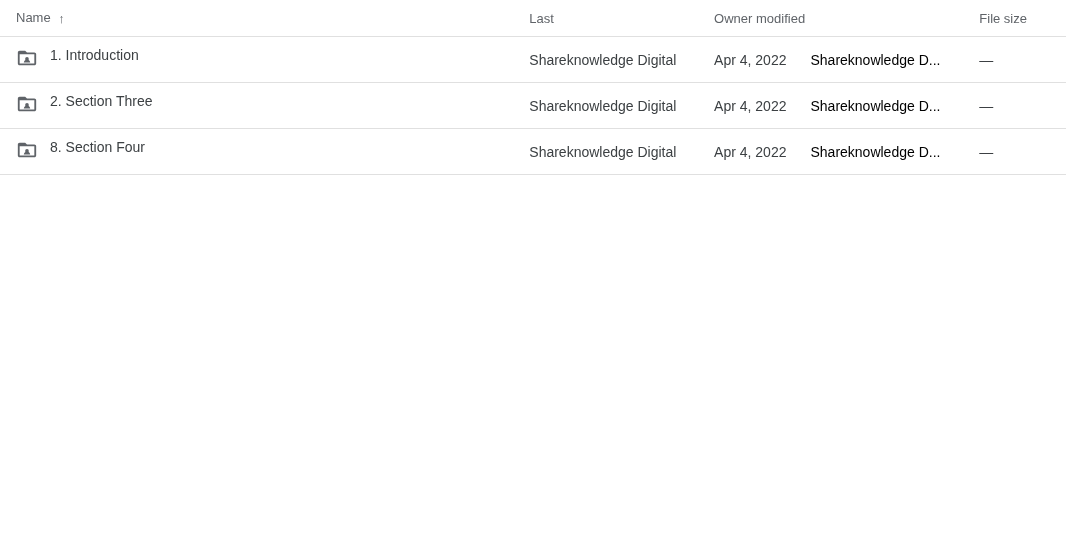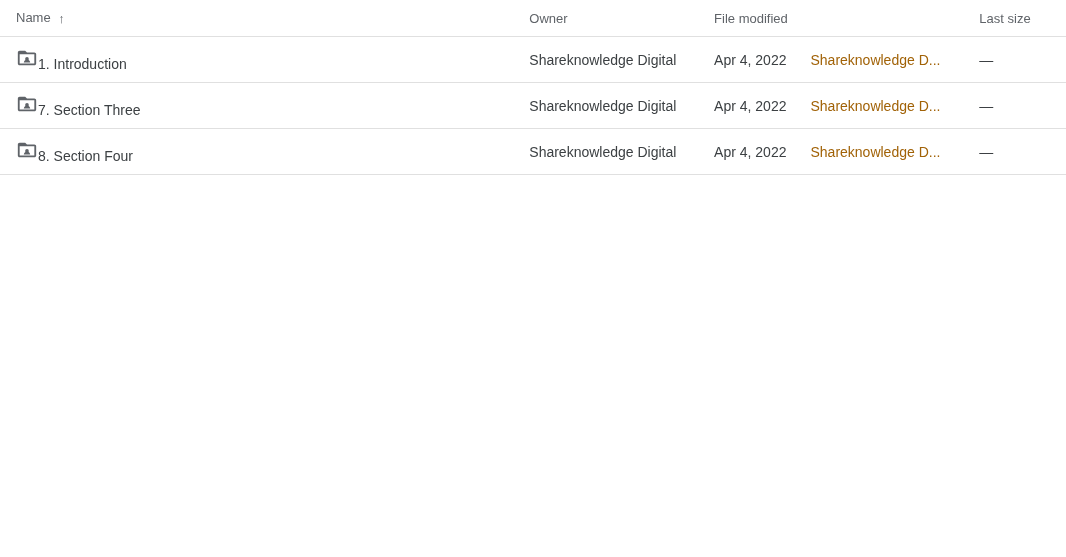--- a/index.html
+++ b/index.html
@@ -59,21 +59,22 @@
 
     .file-table td {
       padding: 10px 16px;
       font-size: 14px;
       color: #3c4043;
       white-space: nowrap;
     }
 
     .name-cell {
       display: flex;
-      align-items: flex-end;
+      align-items: flex-start;
+      gap: 12px;
     }
 
     .folder-icon {
       width: 22px;
       height: 22px;
       flex-shrink: 0;
     }
 
     .sort-icon {
       display: inline-block;
@@ -85,46 +86,46 @@
     .modified-cell {
       display: flex;
       gap: 16px;
     }
 
     .modified-date {
       color: #3c4043;
     }
 
     .modified-by {
-      color: #a16207;
+      color: #000000;
       margin-left: 8px;
     }
 
     .dash {
       color: #3c4043;
     }
   </style>
 </head>
 <body>
 
 <table class="file-table">
   <thead>
     <tr>
       <th class="name-col">
         <span>Name</span>
         <span class="sort-icon">↑</span>
       </th>
       <th class="owner-col">
-        <span>Owner</span>
+        <span>Last</span>
       </th>
       <th class="modified-col">
-        <span>File modified</span>
+        <span>Owner modified</span>
       </th>
       <th class="size-col">
-        <span>Last size</span>
+        <span>File size</span>
       </th>
     </tr>
   </thead>
   <tbody id="table-body">
   <tr>
         <td>
           <div class="name-cell">
             <span><svg class="folder-icon" viewBox="0 0 24 24" fill="#5f6368" xmlns="http://www.w3.org/2000/svg">
       <path d="M20 6h-8l-2-2H4c-1.1 0-2 .9-2 2v12c0 1.1.9 2 2 2h16c1.1 0 2-.9 2-2V8c0-1.1-.9-2-2-2zm0 12H4V8h16v10z"></path>
       <circle cx="12" cy="13" r="2"></circle>
@@ -143,21 +144,21 @@
         <td class="dash">—</td>
       </tr>
       <tr>
         <td>
           <div class="name-cell">
             <span><svg class="folder-icon" viewBox="0 0 24 24" fill="#5f6368" xmlns="http://www.w3.org/2000/svg">
       <path d="M20 6h-8l-2-2H4c-1.1 0-2 .9-2 2v12c0 1.1.9 2 2 2h16c1.1 0 2-.9 2-2V8c0-1.1-.9-2-2-2zm0 12H4V8h16v10z"></path>
       <circle cx="12" cy="13" r="2"></circle>
       <path d="M8.5 17c0-1.93 1.57-3.5 3.5-3.5s3.5 1.57 3.5 3.5H8.5z"></path>
     </svg></span>
-            <span>7. Section Three</span>
+            <span>2. Section Three</span>
           </div>
         </td>
         <td>Shareknowledge Digital</td>
         <td>
           <div class="modified-cell">
             <span class="modified-date">Apr 4, 2022</span>
             <span class="modified-by">Shareknowledge D...</span>
           </div>
         </td>
         <td class="dash">—</td>

